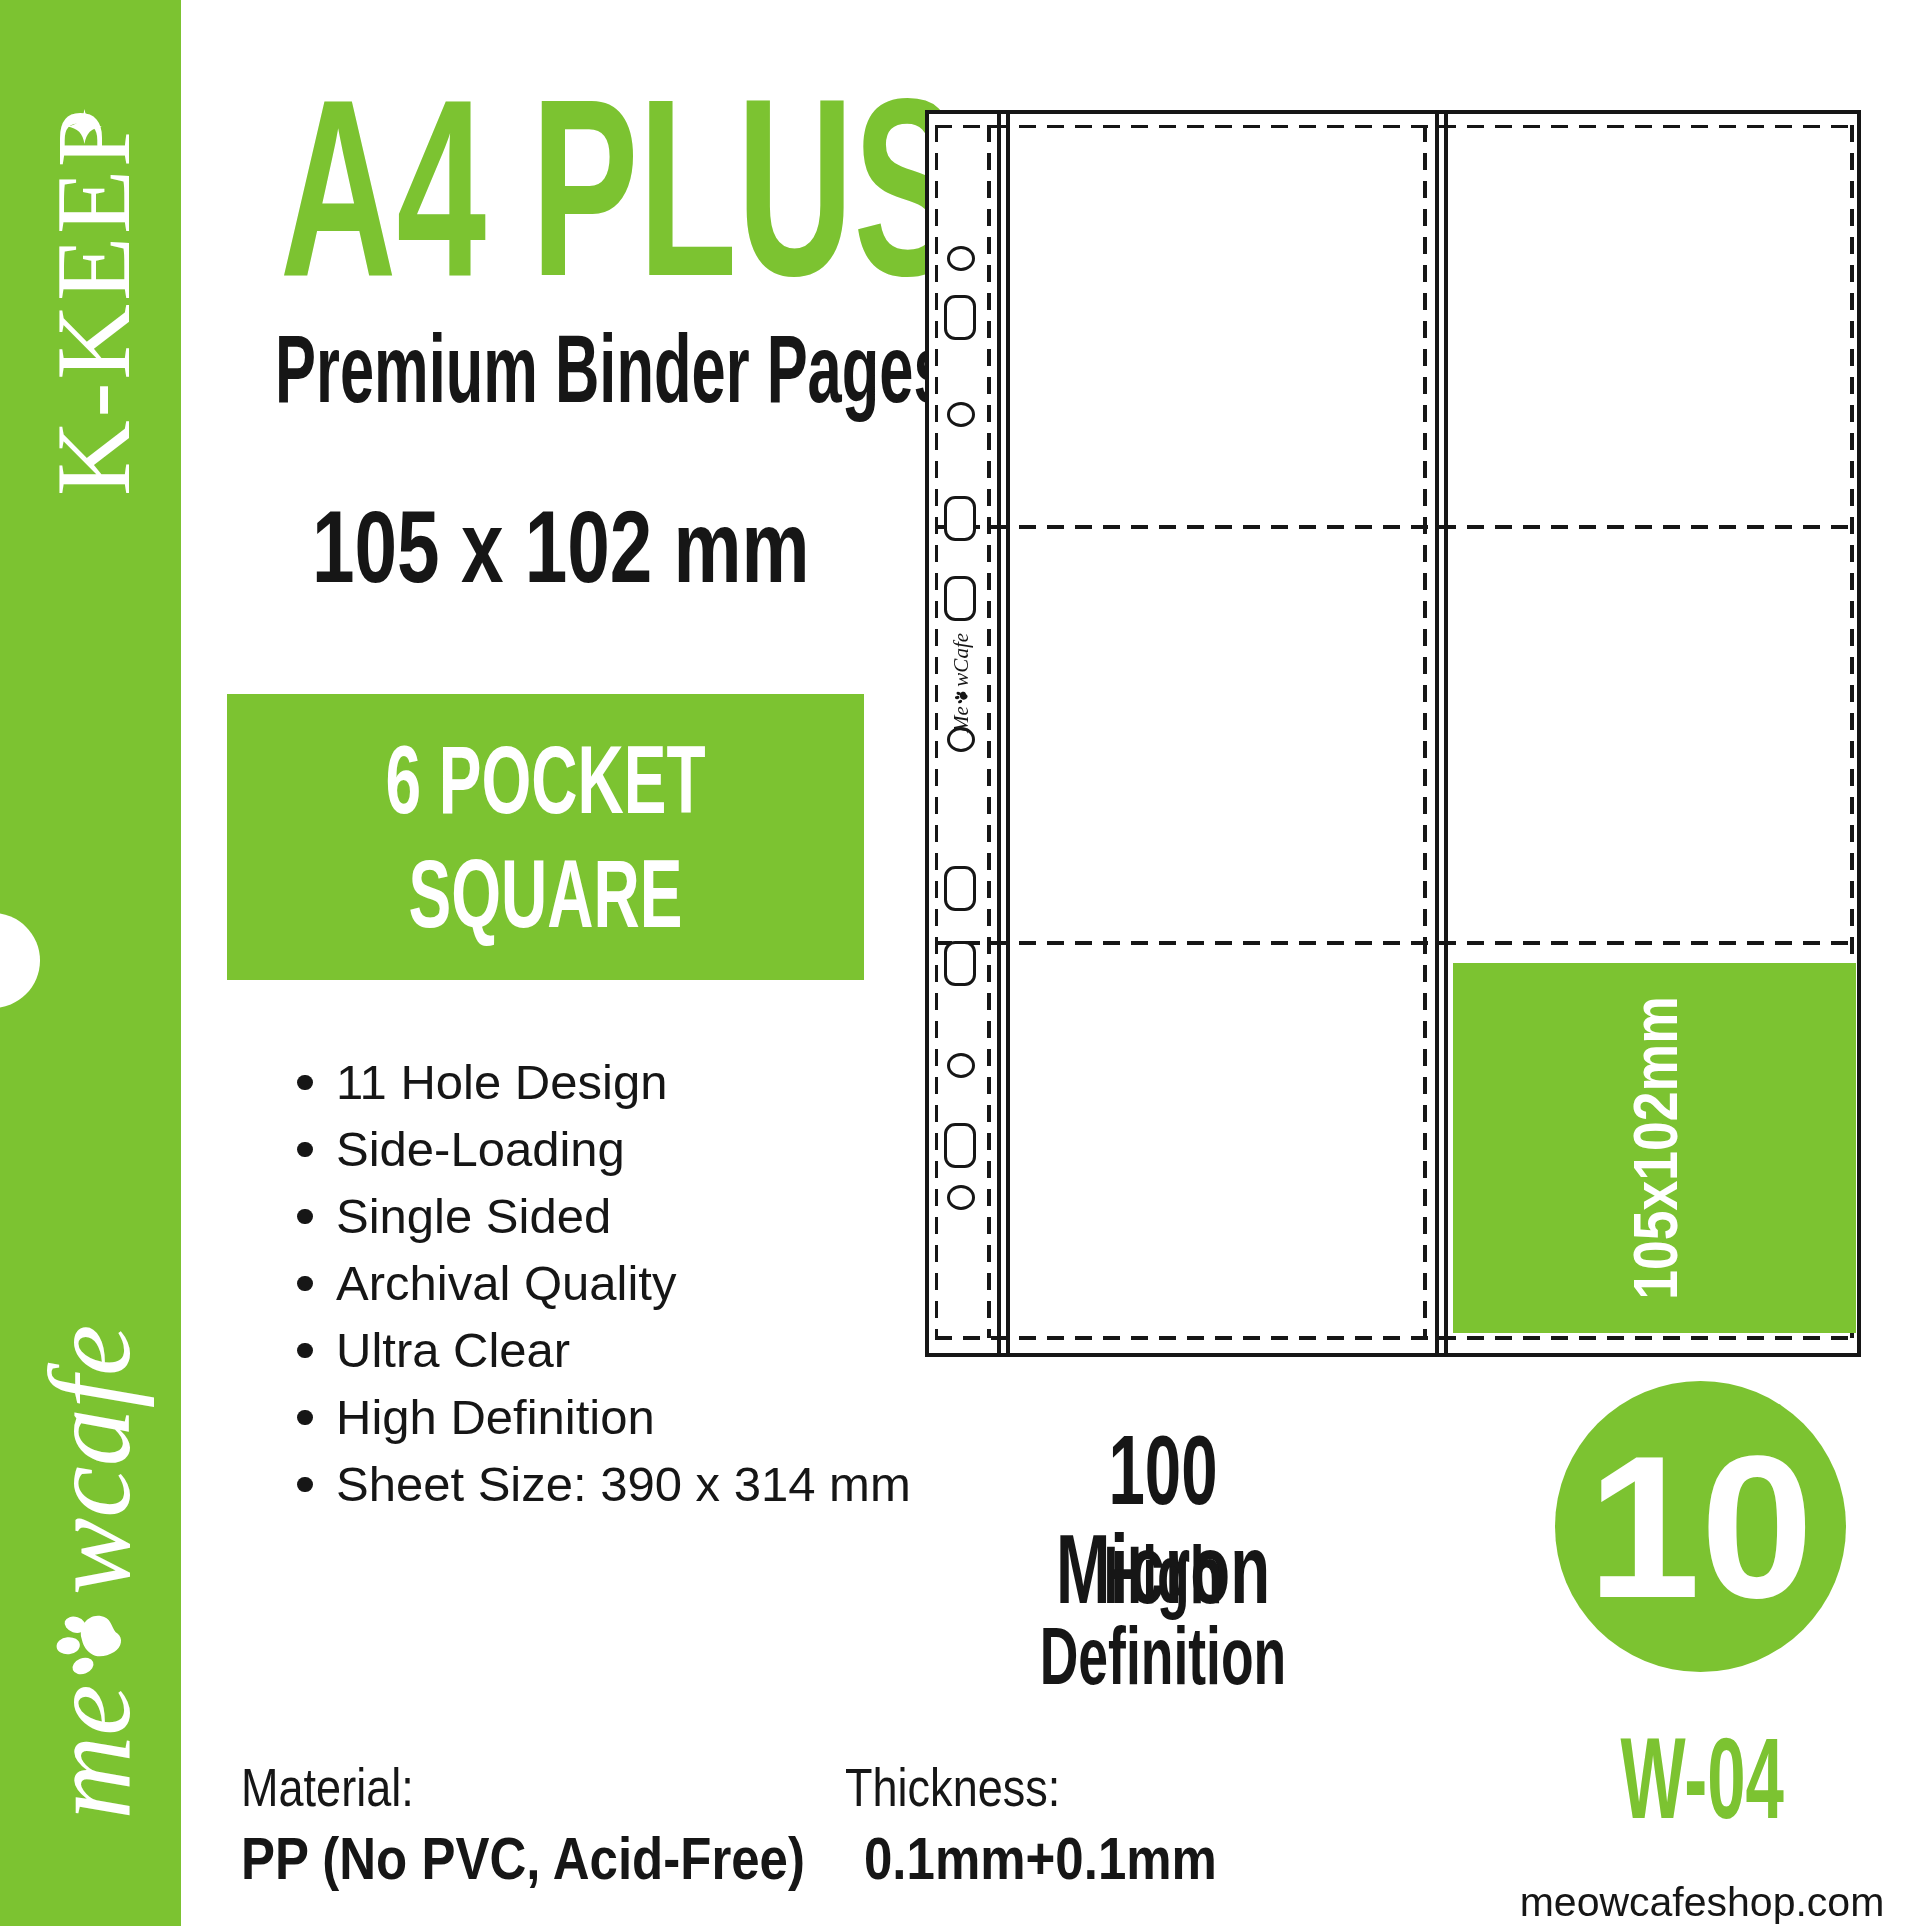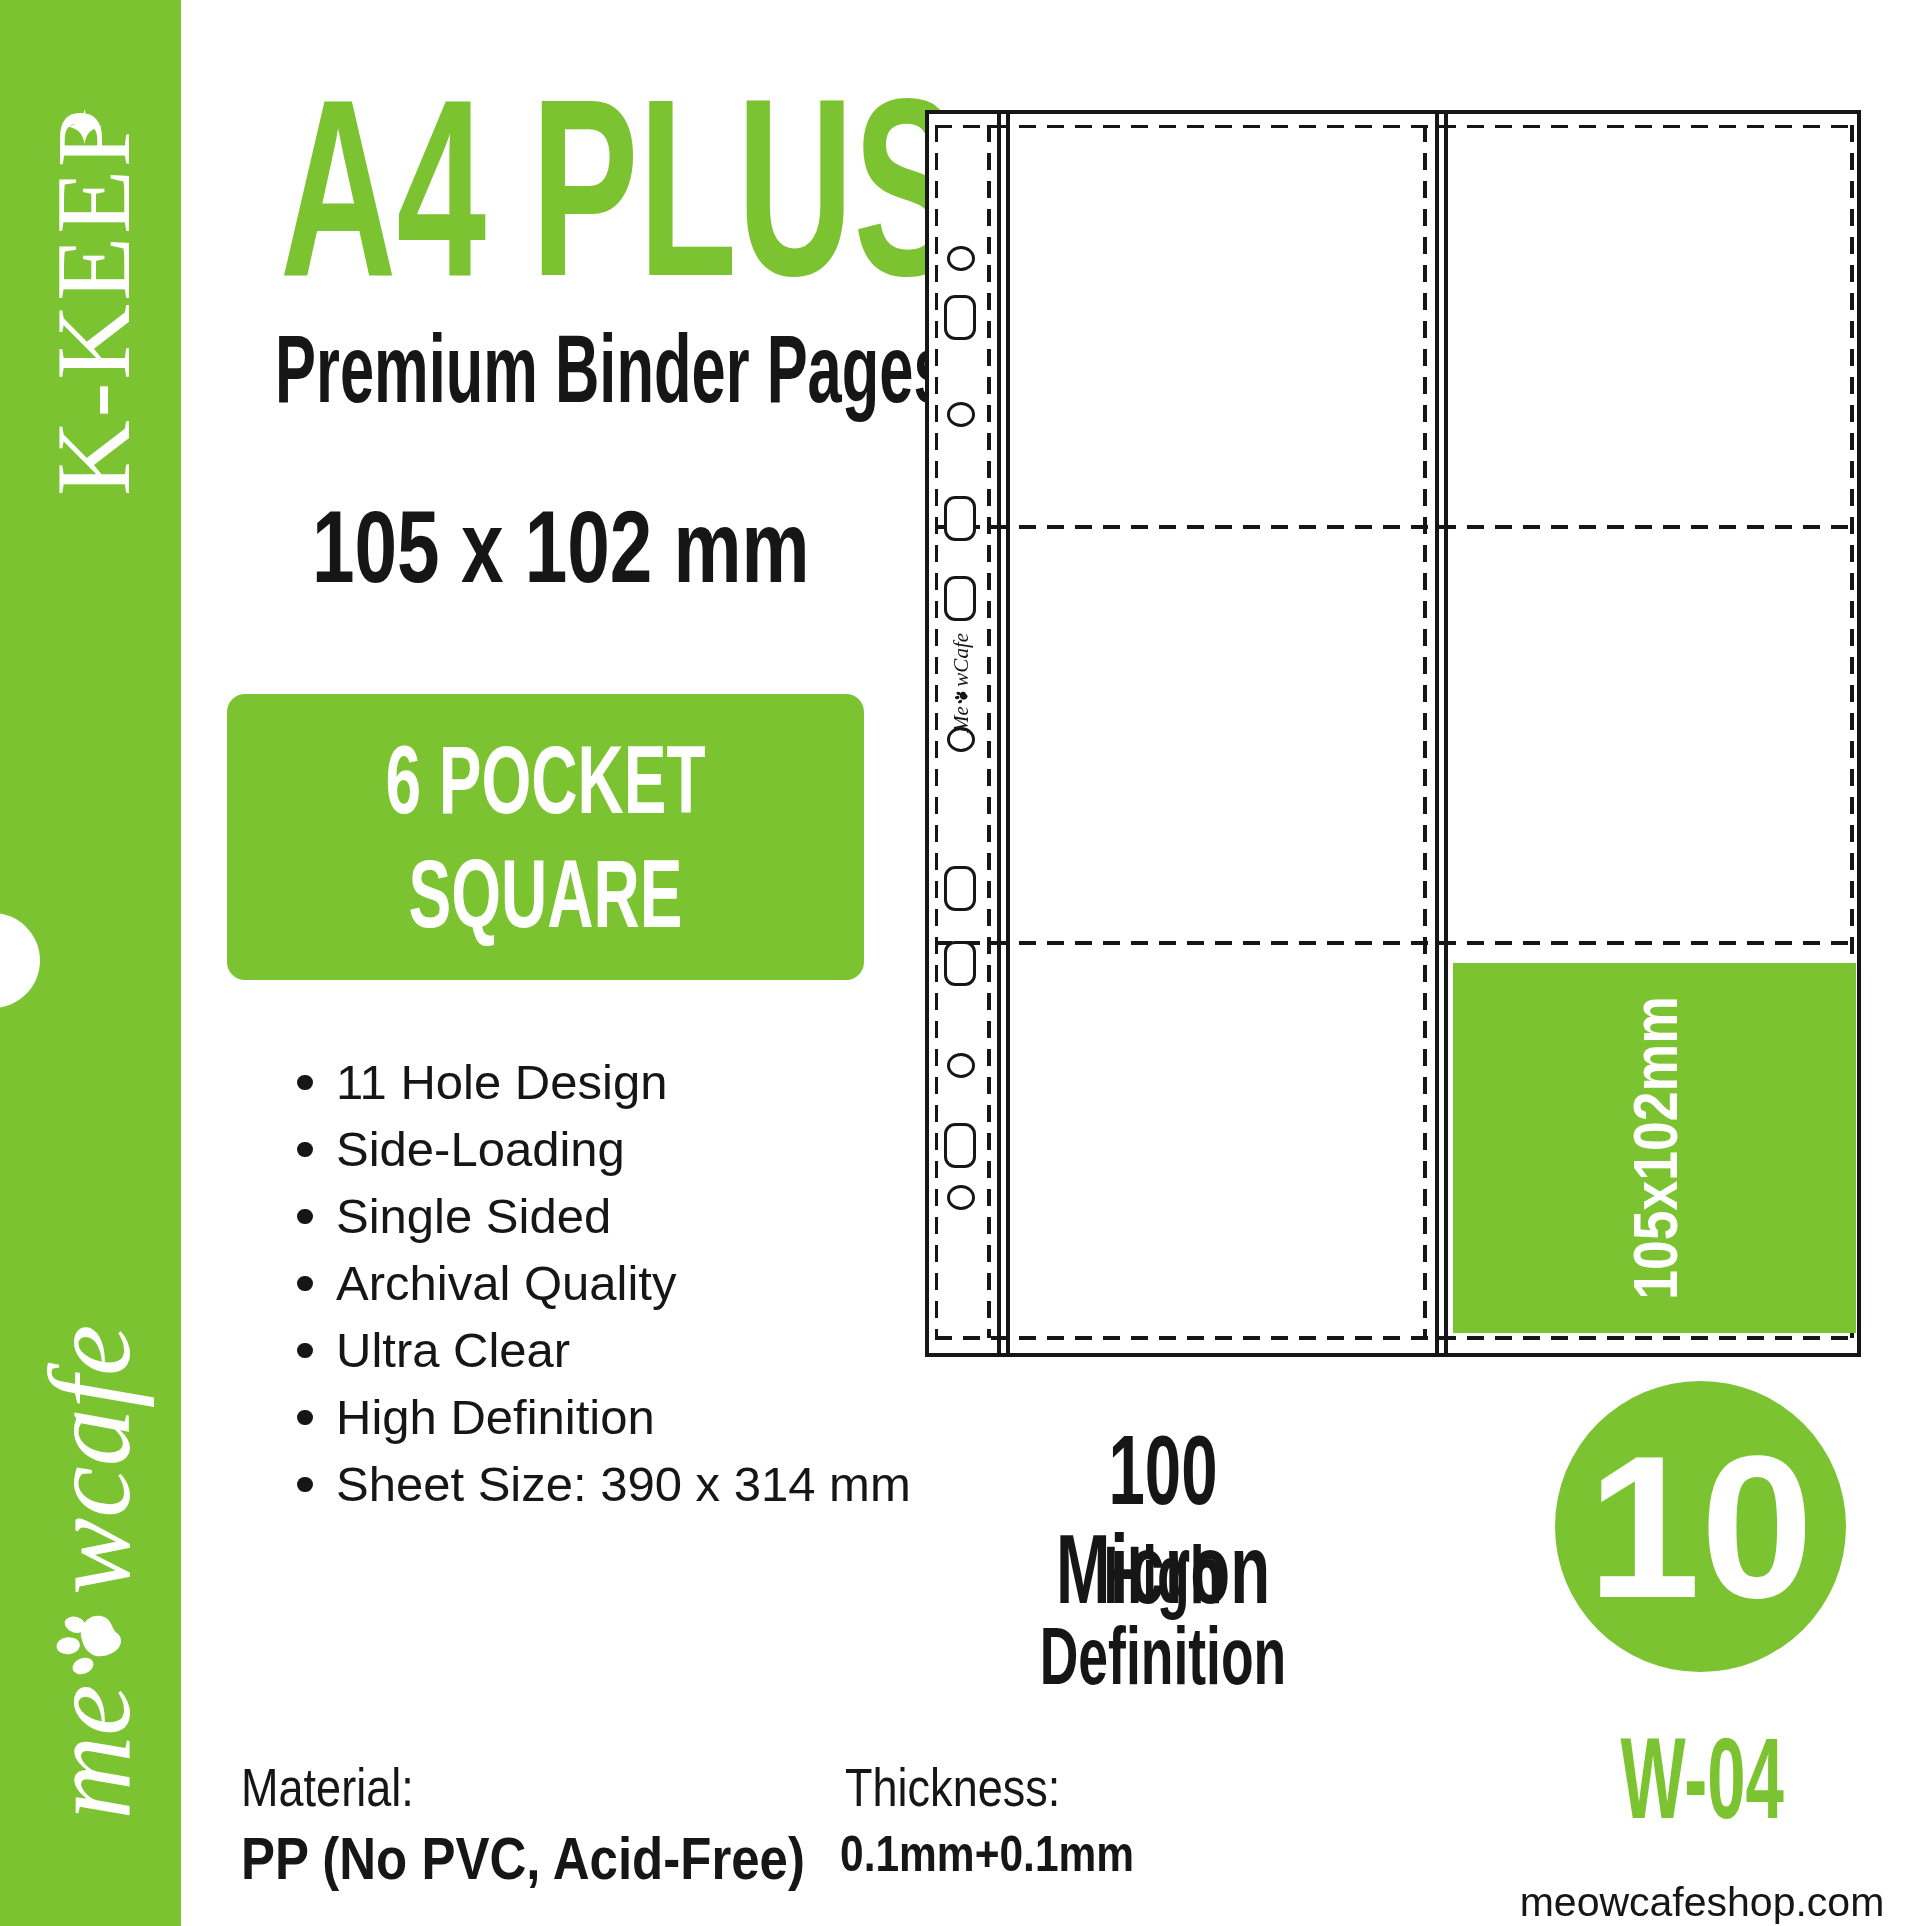--- a/index.html
+++ b/index.html
@@ -31,37 +31,37 @@
   .script-logo svg{display:block;}
 
   
   .title{left:280px;top:62px;font-size:252px;line-height:1;color:var(--green);font-weight:bold;}
   .subtitle{left:275px;top:321px;font-size:96px;line-height:1;font-weight:bold;}
   .size-line{left:304px;top:496px;font-size:102px;line-height:1;font-weight:bold;margin-left:8px;}
 
   
   .pocket-badge{left:227px;top:694px;width:637px;height:286px;background:var(--green);
     display:flex;flex-direction:column;align-items:center;justify-content:center;
-    color:#fff;font-weight:bold;font-size:97px;line-height:1.18;text-align:center;border-radius:18px;}
+    color:#fff;font-weight:bold;font-size:97px;line-height:1.18;text-align:center;}
 
   
   .features{left:286px;top:1049px;margin:0;padding:0;list-style:none;font-size:49px;}
   .features li{position:relative;height:67px;line-height:67px;padding-left:50px;white-space:nowrap;}
   .features li::before{content:"";position:absolute;left:11.2px;top:26px;width:15.4px;height:15.4px;
     border-radius:50%;background:var(--ink);}
 
   
   .micron{left:932px;top:1420px;width:462px;text-align:center;font-size:99px;line-height:1;font-weight:bold;}
   .micron-sub{left:932px;top:1535px;width:462px;text-align:center;font-size:81px;line-height:1;font-weight:bold;}
 
   
   .mat-label{left:241px;top:1761px;font-size:53px;line-height:1;}
   .mat-value{left:241px;top:1829px;font-size:60px;line-height:1;font-weight:bold;}
   .thk-label{left:845px;top:1761px;font-size:53px;line-height:1;}
-  .thk-value{left:840px;top:1829px;font-size:50px;line-height:1;font-weight:bold;}
+  .thk-value{left:864px;top:1829px;font-size:60px;line-height:1;font-weight:bold;}
 
   
   .diagram{left:925px;top:110px;width:936px;height:1247px;border:4.2px solid var(--ink);
     box-sizing:border-box;background:#fff;}
   .dash-v{position:absolute;width:3.5px;top:10.5px;height:1213px;
     background:repeating-linear-gradient(180deg,var(--ink) 0 17px,transparent 17px 28px);}
   .dash-h{position:absolute;height:3.5px;left:5.6px;width:919px;
     background:repeating-linear-gradient(90deg,var(--ink) 0 17px,transparent 17px 28px);}
   .solid-v{position:absolute;width:3.5px;top:0;height:1239px;background:var(--ink);}
   .hole{position:absolute;background:#fff;border:3.5px solid var(--ink);box-sizing:border-box;}

